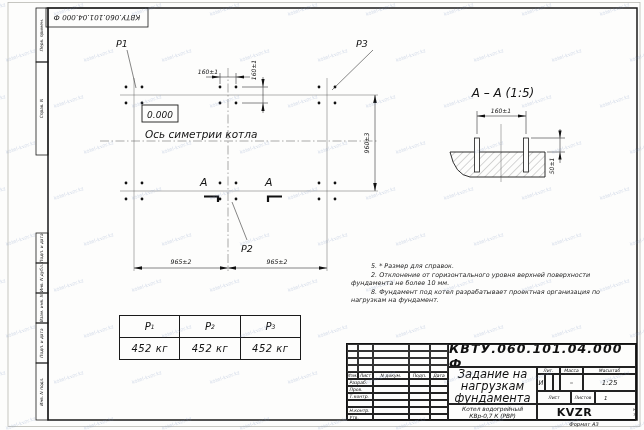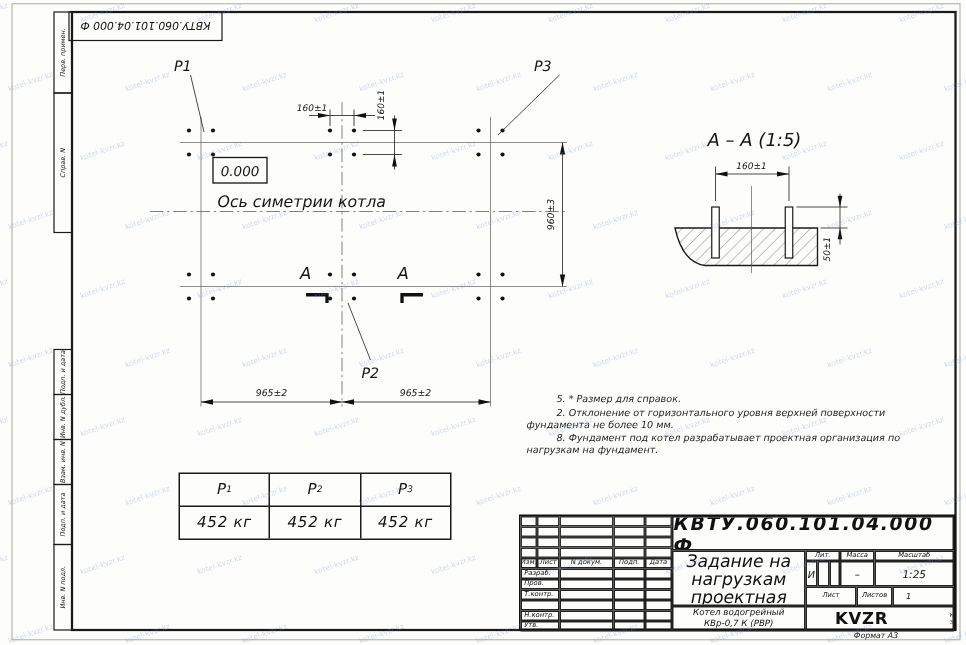--- a/index.html
+++ b/index.html
@@ -302,21 +302,21 @@
     <div class="cell lbl left-lbl" style="left:0;top:70px;width:26px;height:7px;">Утв.</div>
     <div class="cell" style="left:26px;top:70px;width:36px;height:7px;"></div>
       <div class="cell" style="left:62px;top:70px;width:21px;height:7px;"></div>
       <div class="cell" style="left:83px;top:70px;width:18px;height:7px;"></div>
 
     <div class="cell doc-num" style="left:101px;top:0;width:188px;height:23px;">КВТУ.060.101.04.000  Ф</div>
 
     <div class="cell name" style="left:101px;top:23px;width:89px;height:37px;">
       <span>Задание на</span>
       <span>нагрузкам</span>
-      <span>проектная</span>
+      <span>фундамента</span>
     </div>
 
     <div class="cell product" style="left:101px;top:60px;width:89px;height:17px;">
       <span>Котел водогрейный</span>
       <span>КВр-0,7 К  (РВР)</span>
     </div>
 
     <div class="cell lbl" style="left:190px;top:23px;width:23px;height:7px;">Лит.</div>
     <div class="cell lbl" style="left:213px;top:23px;width:23px;height:7px;">Масса</div>
     <div class="cell lbl" style="left:236px;top:23px;width:53px;height:7px;">Масштаб</div>

